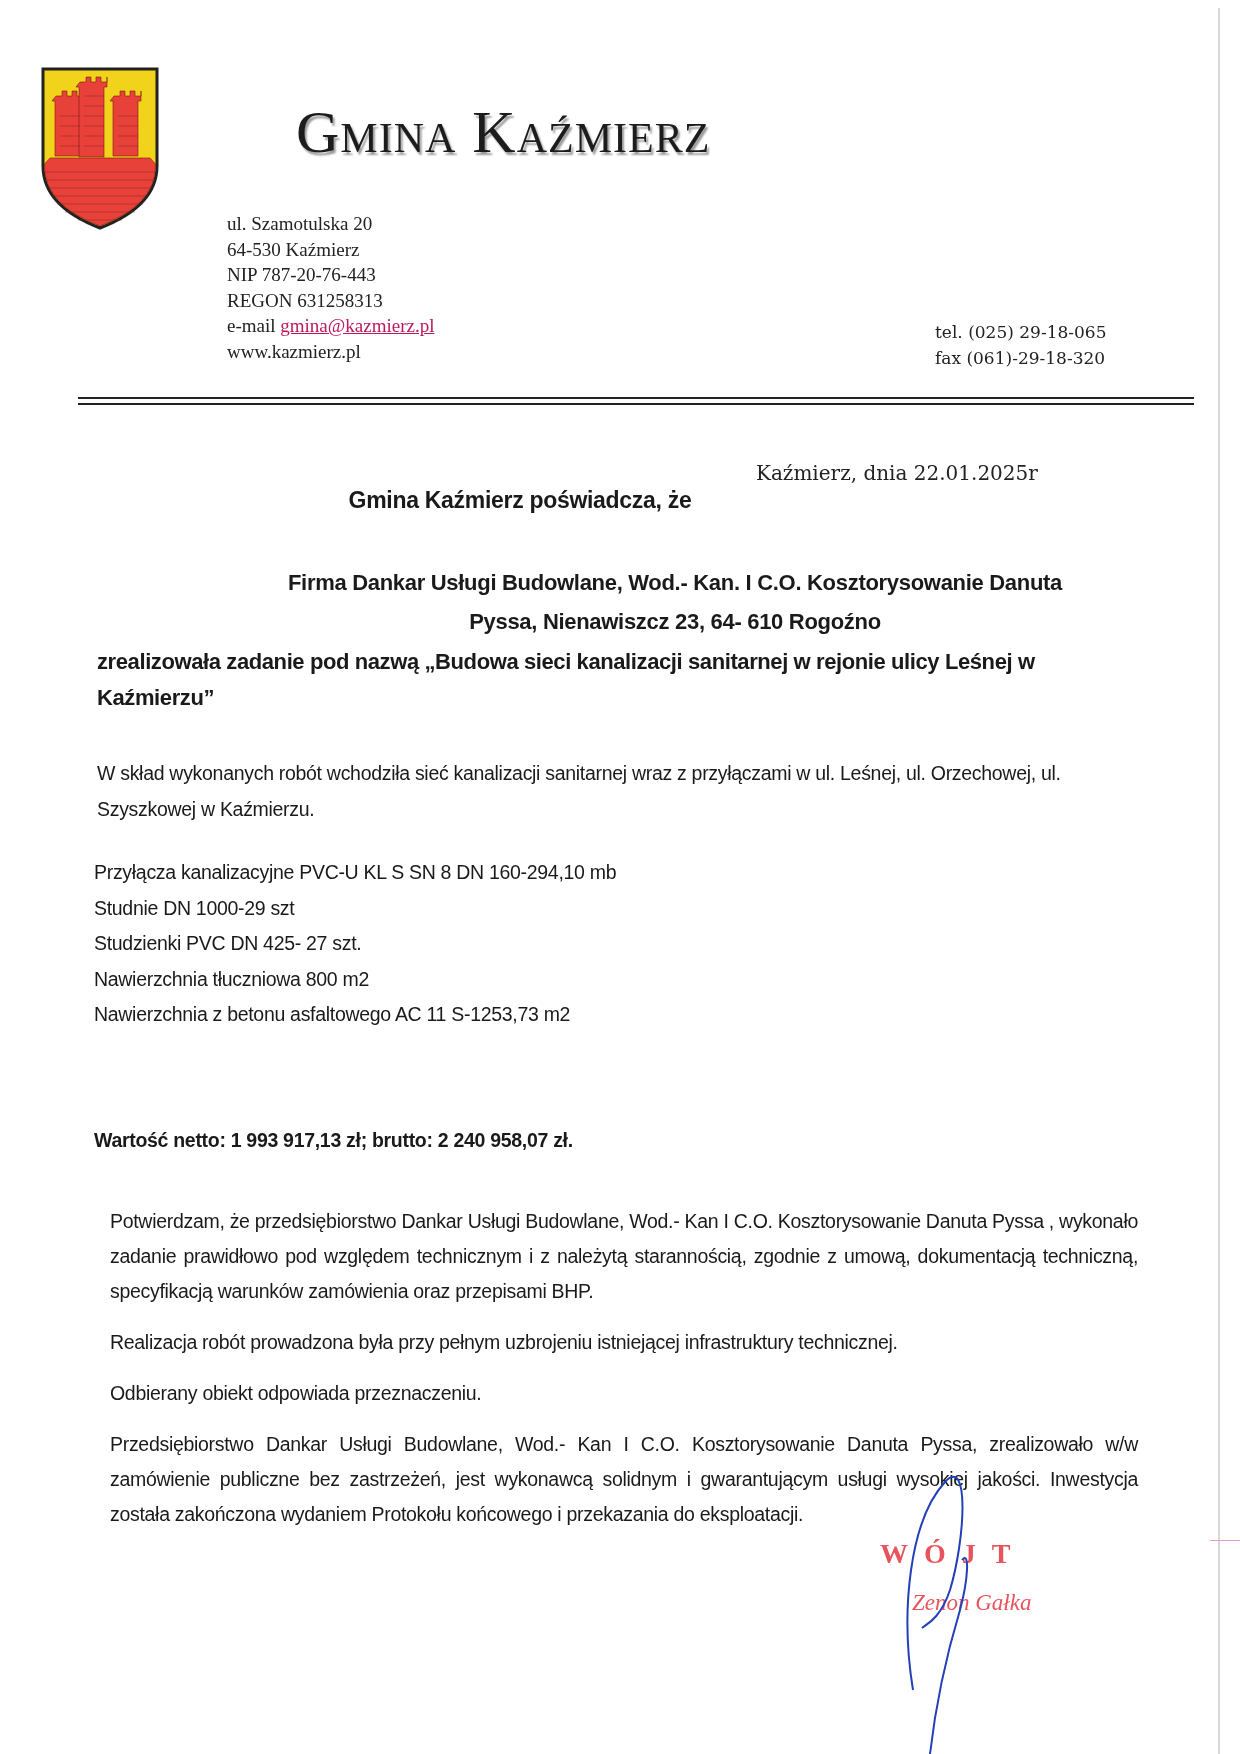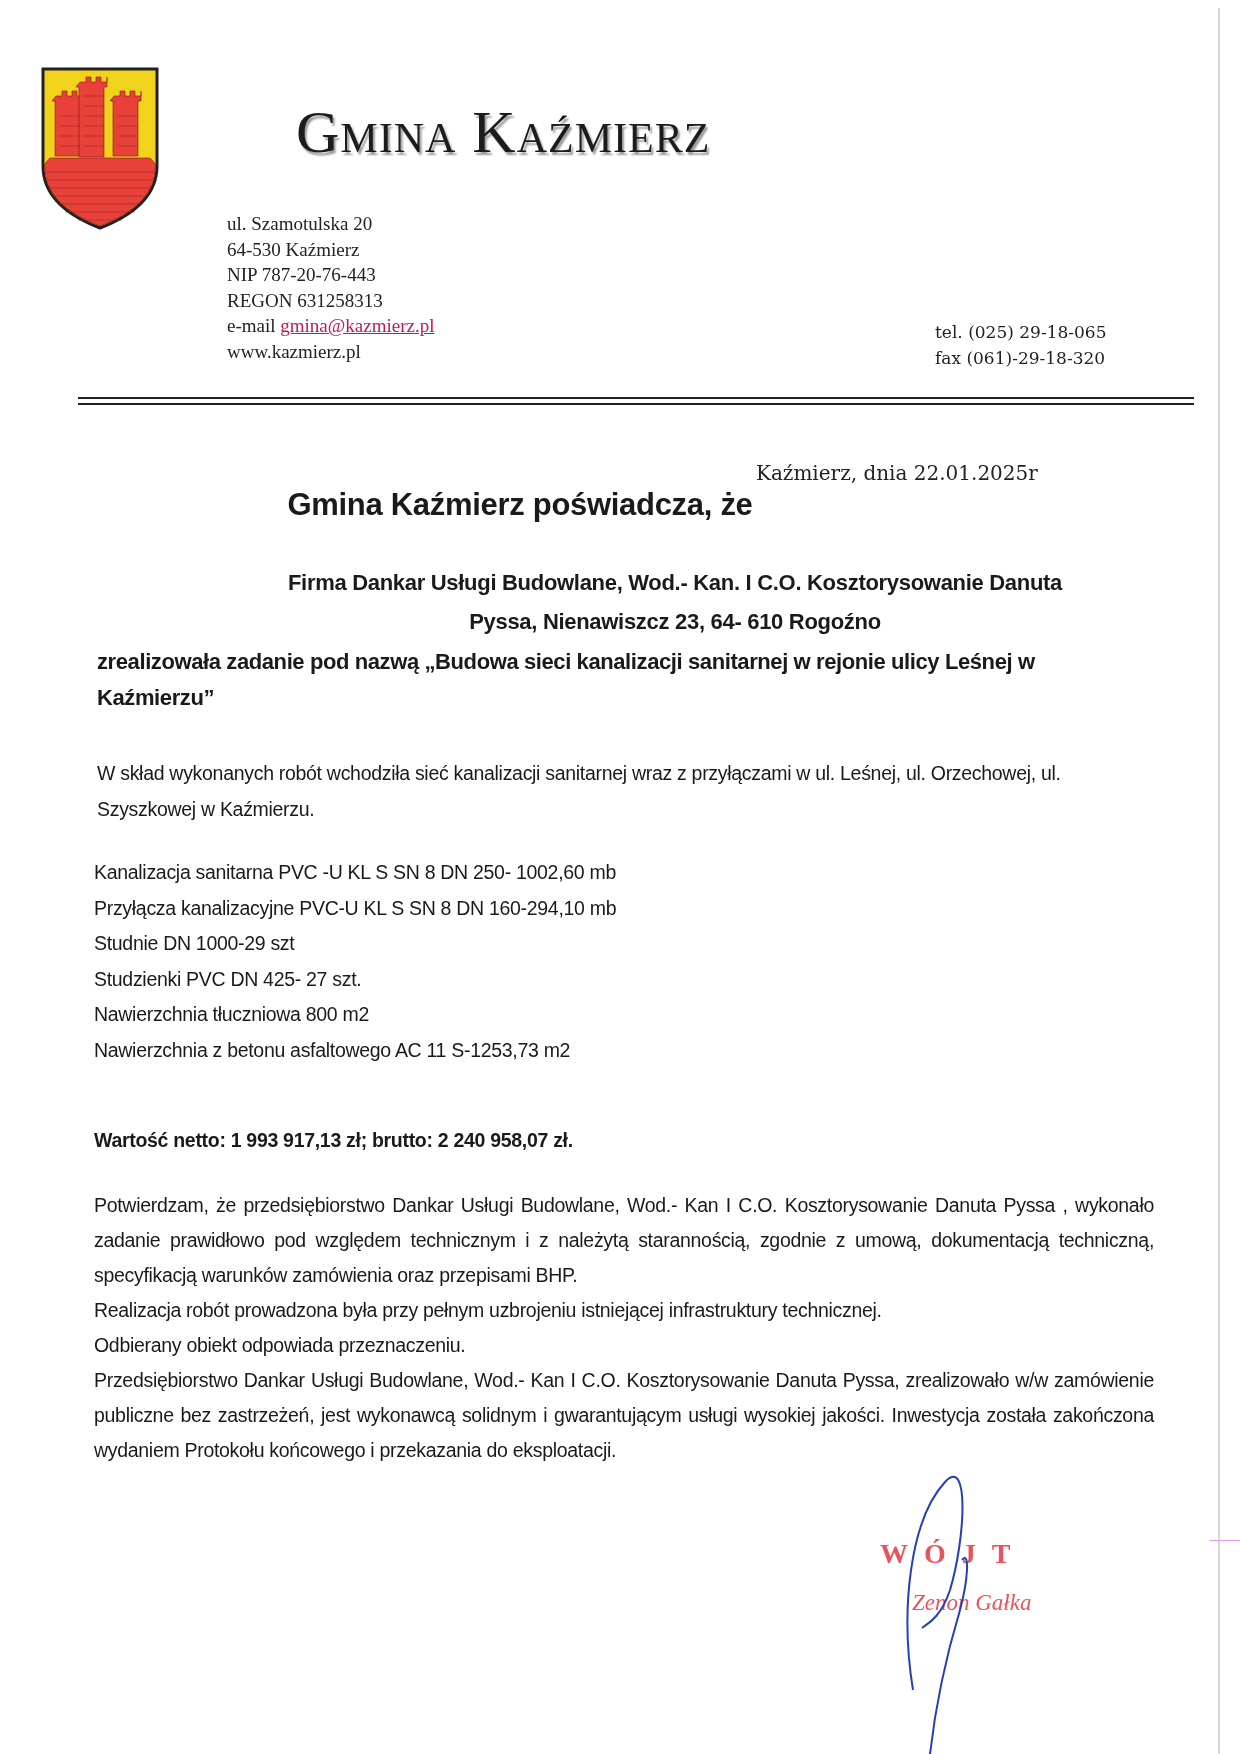--- a/index.html
+++ b/index.html
@@ -5,29 +5,29 @@
   html, body { margin: 0; padding: 0; background: #ffffff; }
   body { width: 1240px; height: 1754px; position: relative; overflow: hidden; font-family: "Liberation Sans", sans-serif; color: #1a1a1a; }
   .page-edge { position: absolute; left: 1218px; top: 8px; width: 2px; height: 1746px; background: #d9d9d9; }
   .crest { position: absolute; left: 40px; top: 66px; width: 120px; height: 164px; }
   .title { position: absolute; left: 296px; top: 98px; font-family: "Liberation Serif", serif; font-size: 60px; letter-spacing: 1px; color: #1c1c1c; text-shadow: 2px 3px 2px #9a9a9a; white-space: nowrap; font-variant: small-caps; }
   .addr { position: absolute; left: 227px; top: 211px; font-family: "Liberation Serif", serif; font-size: 19px; line-height: 25.5px; color: #222; }
   .addr a { color: #be185d; text-decoration: underline; }
   .contact { position: absolute; left: 935px; top: 319px; font-family: "DejaVu Serif", serif; font-size: 17px; line-height: 26px; color: #222; }
   .rule { position: absolute; left: 78px; top: 397px; width: 1116px; height: 4px; border-top: 2px solid #222; border-bottom: 2px solid #222; }
   .date { position: absolute; left: 756px; top: 423px; font-family: "DejaVu Serif", serif; font-size: 20px; color: #222; margin-top: 38px; }
-  .certifies { position: absolute; left: 0; width: 1040px; top: 487px; text-align: center; font-family: "Liberation Sans", sans-serif; font-weight: bold; font-size: 31px; letter-spacing: -0.3px; }
+  .certifies { position: absolute; left: 0; width: 1040px; top: 487px; text-align: center; font-family: "Liberation Sans", sans-serif; font-weight: bold; font-size: 23px; letter-spacing: -0.3px; }
   .firm { position: absolute; left: 210px; top: 563px; width: 930px; font-weight: bold; font-size: 22px; line-height: 39px; text-align: center; letter-spacing: -0.3px; }
   .task { position: absolute; left: 97px; top: 644px; width: 1050px; font-weight: bold; font-size: 22px; line-height: 36px; letter-spacing: -0.4px; }
   .scope { position: absolute; left: 97px; top: 755px; width: 1060px; font-size: 19.5px; line-height: 36px; letter-spacing: -0.3px; }
   .items { position: absolute; left: 94px; top: 855px; font-size: 19.5px; line-height: 35.5px; letter-spacing: -0.3px; }
   .items .bold { font-weight: bold; }
   .value { position: absolute; left: 94px; top: 1129px; font-weight: bold; font-size: 19.5px; letter-spacing: -0.3px; }
   .confirm { position: absolute; left: 94px; top: 1188px; width: 1060px; font-size: 19.5px; line-height: 35px; letter-spacing: -0.3px; }
-  .confirm p { margin: 0; }
+  .confirm p { margin: 16px; }
   .confirm .just { text-align: justify; text-align-last: left; }
   .stamp-title { position: absolute; left: 880px; top: 1538px; font-family: "Liberation Serif", serif; font-weight: bold; font-size: 28px; letter-spacing: 16px; color: #e8545c; }
   .stamp-name { position: absolute; left: 912px; top: 1590px; font-family: "Liberation Serif", serif; font-style: italic; font-size: 23px; color: #e8545c; }
   .signature { position: absolute; left: 860px; top: 1460px; width: 140px; height: 294px; }
   .margin-mark { position: absolute; left: 1210px; height: 1px; width: 30px; }
 </style>
 </head>
 <body>
 
 <div class="page-edge"></div>
@@ -71,21 +71,20 @@
 <div class="firm">
   <div>Firma Dankar Usługi Budowlane, Wod.- Kan. I C.O. Kosztorysowanie Danuta</div>
   <div>Pyssa, Nienawiszcz 23, 64- 610 Rogoźno</div>
 </div>
 
 <div class="task">zrealizowała zadanie pod nazwą „Budowa sieci kanalizacji sanitarnej w rejonie ulicy Leśnej w Kaźmierzu”</div>
 
 <div class="scope">W skład wykonanych robót wchodziła sieć kanalizacji sanitarnej wraz z przyłączami  w ul. Leśnej, ul. Orzechowej, ul. Szyszkowej w Kaźmierzu.</div>
 
 <div class="items">
-  <div>Kanalizacja sanitarna  PVC -U KL S SN 8 DN 250- 1002,60 mb</div>
   <div>Przyłącza kanalizacyjne PVC-U KL S SN 8 DN 160-294,10 mb</div>
   <div>Studnie DN 1000-29 szt</div>
   <div>Studzienki PVC DN 425- 27 szt.</div>
   <div>Nawierzchnia tłuczniowa 800 m2</div>
   <div>Nawierzchnia z  betonu asfaltowego  AC 11 S-1253,73 m2</div>
 </div>
 
 <div class="value">Wartość netto: 1 993 917,13 zł; brutto: 2 240 958,07 zł.</div>
 
 <div class="confirm">

